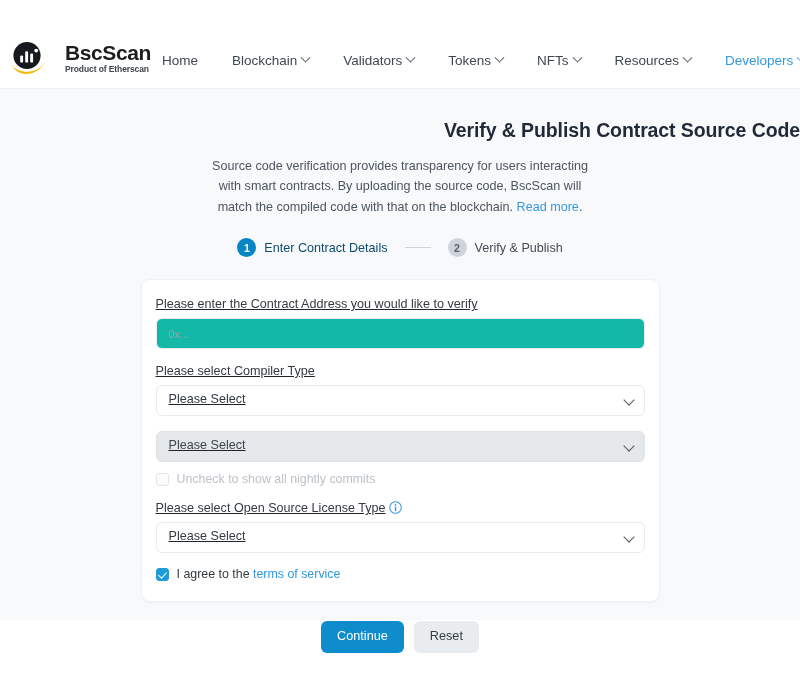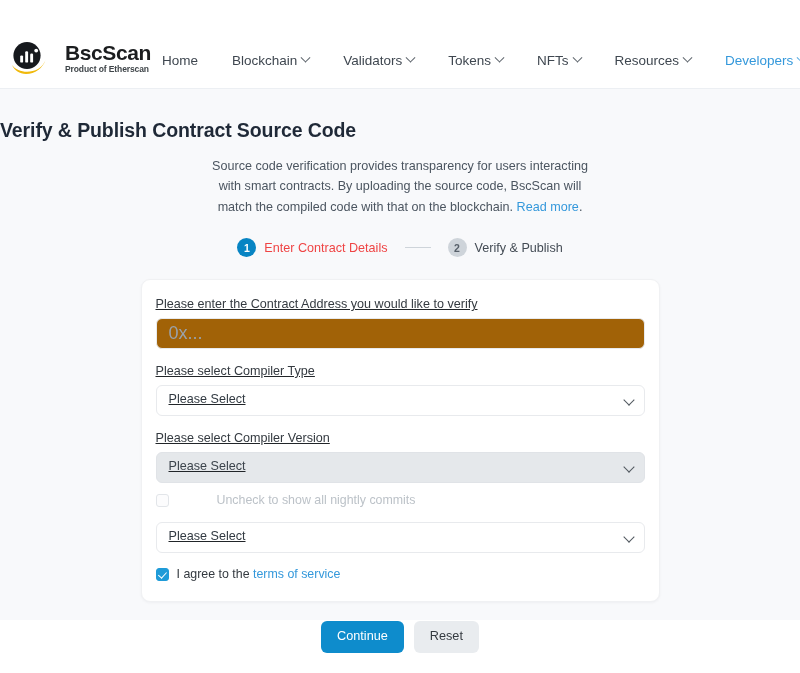--- a/index.html
+++ b/index.html
@@ -93,21 +93,21 @@
   }
 
   
   .page-body {
     background: #f8f9fb;
     height: 531px;
     padding-top: 30px;
   }
 
   .page-title {
-    text-align: left;
+    text-align: right;
     font-size: 19.5px;
     font-weight: bold;
     color: #1f2937;
     letter-spacing: -0.1px;
   }
 
   .page-desc {
     width: 398px;
     margin: 14px auto 0;
     text-align: center;
@@ -135,21 +135,21 @@
     display: inline-flex;
     align-items: center;
     justify-content: center;
     font-size: 10.5px;
     font-weight: bold;
     color: #ffffff;
     background: #0784c3;
   }
   .step.is-inactive .step-num { background: #ced4da; color: #57606a; }
 
-  .step-label { font-size: 12.6px; color: #ef4444; }
+  .step-label { font-size: 12.6px; color: #0c4a6e; }
   .step.is-inactive .step-label { color: #444c55; }
 
   .step-connector {
     width: 26px;
     height: 1.6px;
     background: #ced4da;
     margin: 0 8px;
   }
 
   
@@ -180,23 +180,23 @@
     cursor: pointer;
   }
 
   .text-input {
     width: 100%;
     height: 31px;
     border: 1px solid #e8eaed;
     border-radius: 6px;
     padding: 0 12px;
     font-family: "Liberation Sans", sans-serif;
-    font-size: 18px;
+    font-size: 11px;
     color: #212529;
-    background: #a16207;
+    background: #14b8a6;
     outline: none;
   }
   .text-input::placeholder { color: #9aa2ab; }
 
   .select-wrap { position: relative; }
 
   .select-box {
     width: 100%;
     height: 31px;
     border: 1px solid #e8eaed;
@@ -254,21 +254,21 @@
     content: "";
     position: absolute;
     left: 3.6px; top: 1.3px;
     width: 3.6px; height: 7px;
     border-right: 1.7px solid #fff;
     border-bottom: 1.7px solid #fff;
     transform: rotate(42deg);
   }
 
   .check-label { font-size: 12.4px; color: #343a40; }
-  .check-label.is-muted { color: #bcc2c8; margin-left: 40px; }
+  .check-label.is-muted { color: #bcc2c8; }
 
   .terms-row {
     display: flex;
     align-items: center;
     gap: 8px;
     margin-top: 14px;
   }
 
   
   .actions {
@@ -393,33 +393,39 @@
 
     <div class="field">
       <label class="field-label">Please select Compiler Type</label>
       <div class="select-wrap">
         <div class="select-box">Please Select</div>
         <i class="select-chevron"></i>
       </div>
     </div>
 
     <div class="field" style="margin-bottom:0;">
-      <label class="field-label">Please select Compiler Version</label>
       <div class="select-wrap">
         <div class="select-box is-disabled">Please Select</div>
         <i class="select-chevron"></i>
       </div>
     </div>
 
     <div class="check-row">
       <span class="box unchecked-disabled"></span>
       <span class="check-label is-muted">Uncheck to show all nightly commits</span>
     </div>
 
     <div class="field" style="margin-bottom:0;">
+      <label class="field-label">
+        <span>Please select Open Source License Type</span><span><svg class="info-icon" viewBox="0 0 14 14" aria-hidden="true">
+              <circle cx="7" cy="7" r="6.2" fill="none" stroke="#3498db" stroke-width="1.1"></circle>
+              <circle cx="7" cy="4.1" r="0.95" fill="#3498db"></circle>
+              <rect x="6.3" y="6" width="1.5" height="5" rx="0.7" fill="#3498db"></rect>
+            </svg></span>
+      </label>
       <div class="select-wrap">
         <div class="select-box">Please Select</div>
         <i class="select-chevron"></i>
       </div>
     </div>
 
     <div class="terms-row">
       <span class="box checked"></span>
       <span class="check-label">
         <span>I agree to the</span>

